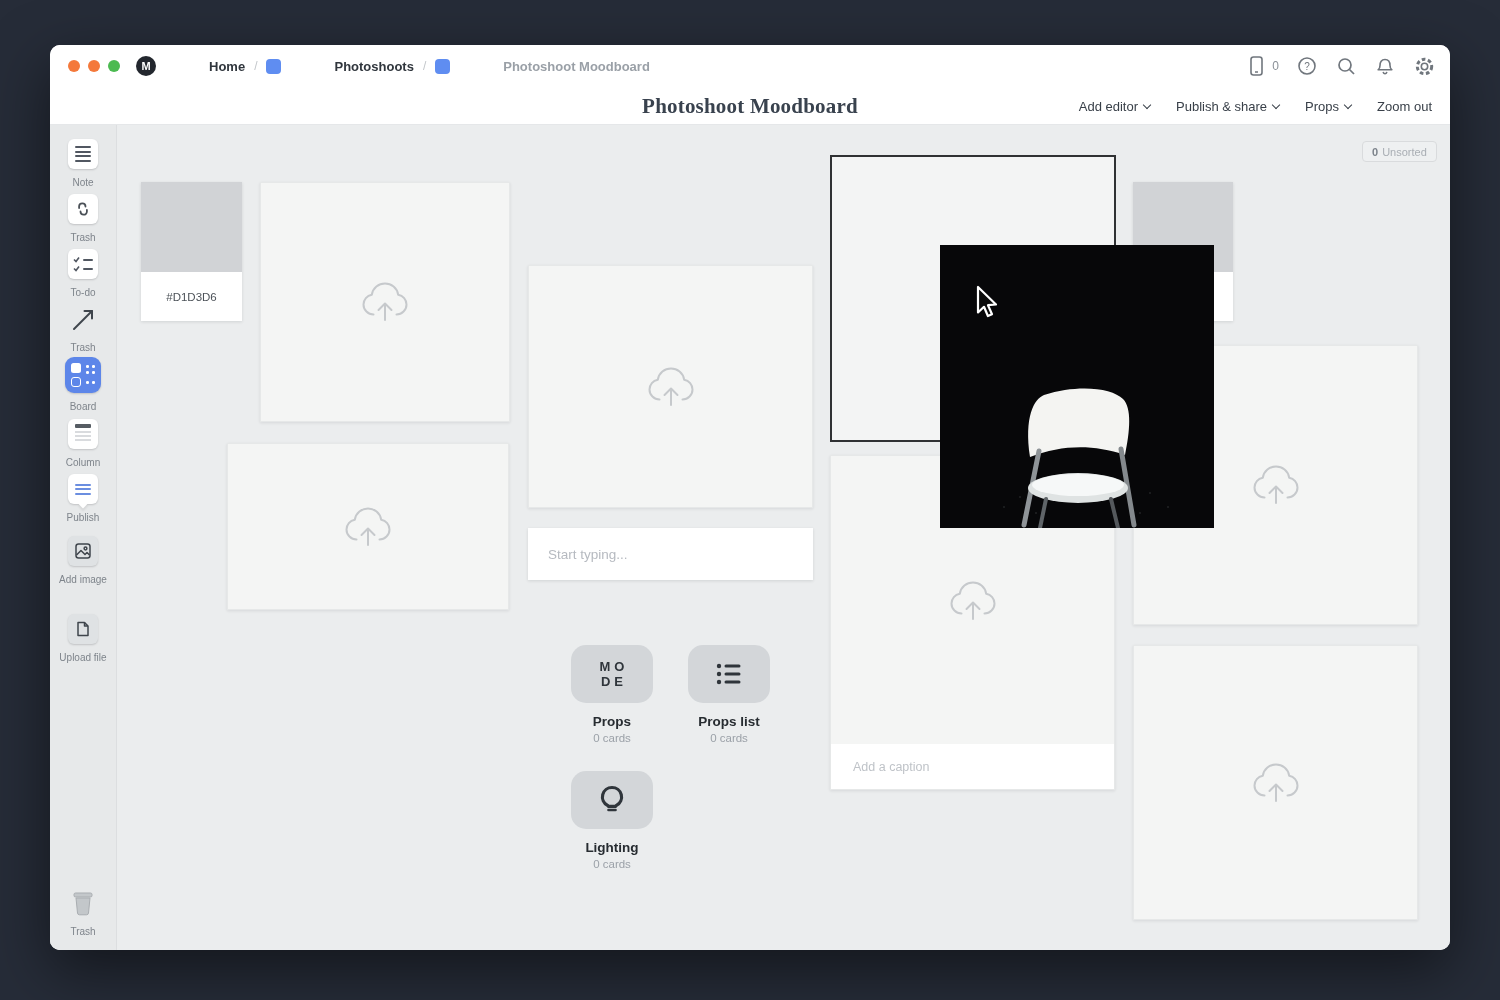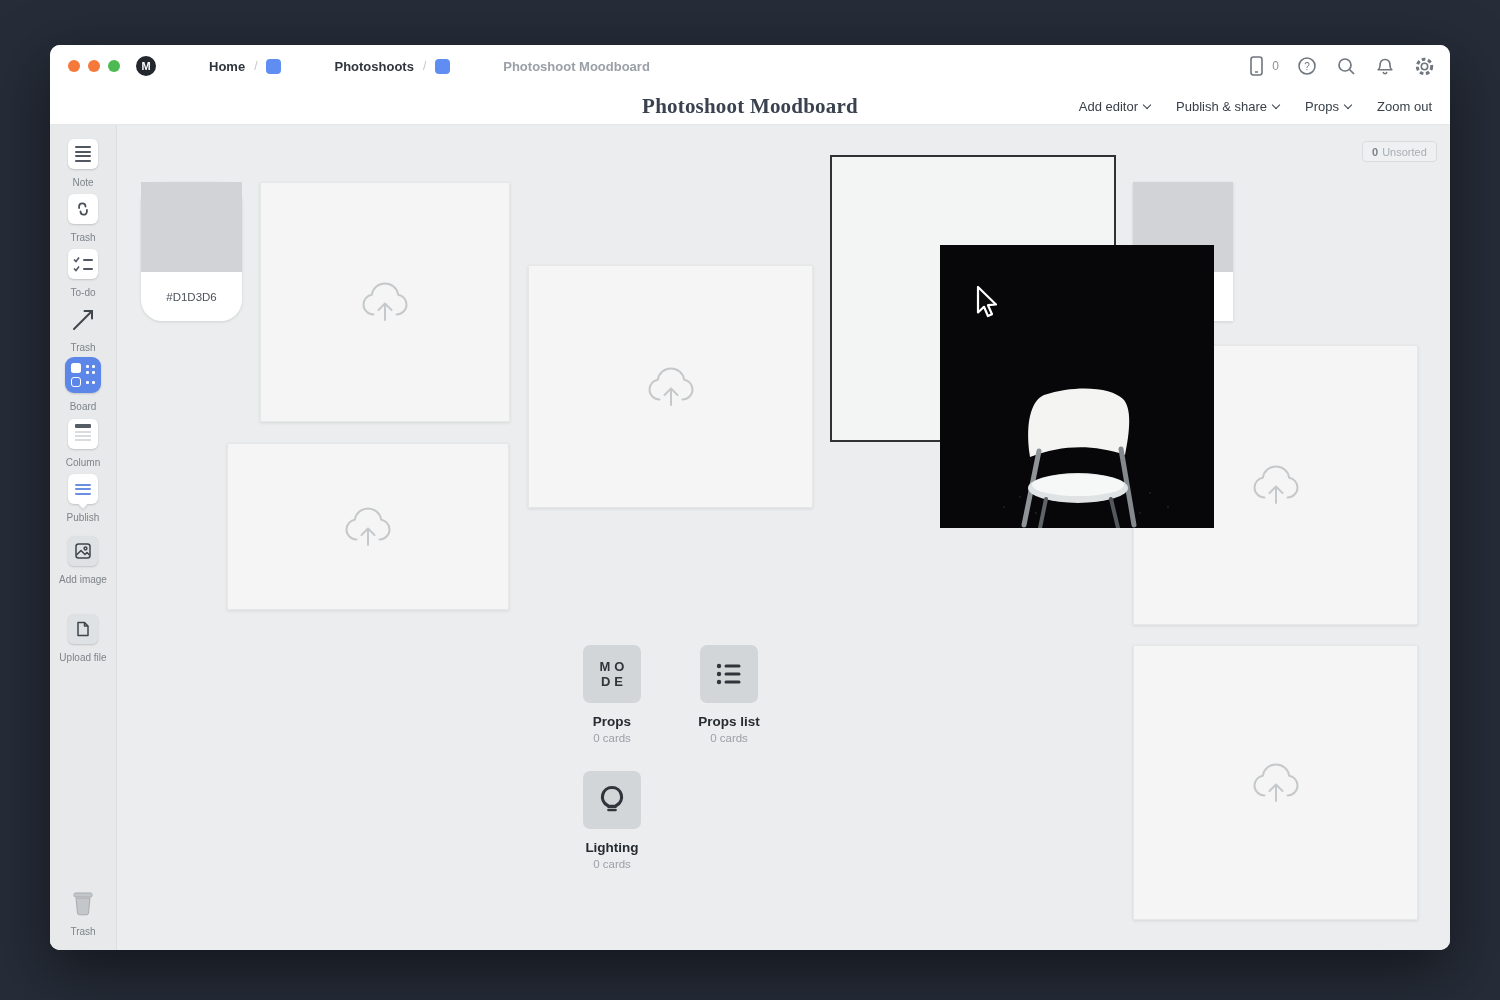--- a/index.html
+++ b/index.html
@@ -62,21 +62,21 @@
   .hexlabel { flex:1; display:flex; align-items:center; justify-content:center; font-size:11.5px; color:#4c5258; }
   .textcard { position:absolute; background:#fff; box-shadow:0 1px 3px rgba(25,30,36,.12); display:flex; align-items:center;
               padding-left:20px; font-size:13.5px; color:#b6bac0; }
   .frame { position:absolute; left:713px; top:30px; width:286px; height:287px; background:#f3f4f4; border:2px solid #2f3133; }
   .capcard { position:absolute; left:713px; top:330px; width:285px; height:335px; background:#f4f5f4;
              border:1px solid #e6e8e8; box-shadow:0 1px 3px rgba(25,30,36,.10); }
   .capcard .upzone { position:absolute; left:0; top:0; width:100%; height:290px; display:flex; align-items:center; justify-content:center; }
   .capcard .capbar { position:absolute; left:0; bottom:0; width:100%; height:45px; background:#fff; display:flex;
                      align-items:center; padding-left:22px; font-size:12.5px; color:#bfc3c8; }
   .boardtile-wrap { position:absolute; width:116px; display:flex; flex-direction:column; align-items:center; cursor:pointer; }
-  .boardtile { width:58px; height:58px; border-radius:7px; background:#d3d6d9; display:flex; flex-direction:column;
+  .boardtile { width:82px; height:58px; border-radius:15px; background:#d3d6d9; display:flex; flex-direction:column;
                align-items:center; justify-content:center; }
   .tile-letters { font-size:13px; font-weight:bold; color:#2f353b; letter-spacing:4px; line-height:15px; text-indent:4px; }
   .bname { margin-top:11px; font-size:13.5px; font-weight:bold; color:#272c31; }
   .bcount { margin-top:3px; font-size:11.5px; color:#9ba1a8; }
   .chairimg { position:absolute; left:823px; top:120px; width:274px; height:283px; background:#070709; z-index:50; }
   .cursor { position:absolute; left:858px; top:160px; z-index:60; }
   .badge { position:absolute; left:1245px; top:16px; height:21px; background:#eef0f1; border:1px solid #d9dbdd;
            border-radius:4px; display:flex; align-items:center; padding:0 9px; gap:4px; font-size:11px; z-index:10; }
   .badge .b-count { color:#7c838b; font-weight:bold; }
   .badge .b-label { color:#a9aeb4; }
@@ -277,21 +277,21 @@
         </div>
       </div>
 
       <div class="canvas">
 
         <div class="badge">
           <span class="b-count">0</span>
           <span class="b-label">Unsorted</span>
         </div>
 
-        <div class="colorcard" style="left:24px;top:57px;width:101px;height:139px;border-radius:21px;">
+        <div class="colorcard" style="left:24px;top:57px;width:101px;height:139px;">
           <div class="swatch" style="background:#D1D3D6"></div>
           <div class="hexlabel">#D1D3D6</div>
         </div>
 
         <div class="ucard" style="left:143px;top:57px;width:250px;height:240px;">
           <svg width="56" height="44" viewBox="0 0 56 44" fill="none" stroke="#c6c9cc" stroke-width="2" stroke-linecap="round" stroke-linejoin="round">
             <path d="M16.5 34.5 C11 34.5 6.5 30 6.5 24.5 C6.5 19.5 10 15.5 14.8 14.7 C16 8 21.5 3.5 28 3.5 C34.5 3.5 40 8 41.2 14.7 C46 15.5 49.5 19.5 49.5 24.5 C49.5 30 45 34.5 39.5 34.5"></path>
             <path d="M28 40 L28 24"></path>
               <path d="M21.5 30 L28 23.5 L34.5 30"></path>
           </svg>
@@ -304,23 +304,38 @@
           </svg>
         </div>
         <div class="ucard" style="left:110px;top:318px;width:282px;height:167px;">
           <svg width="56" height="44" viewBox="0 0 56 44" fill="none" stroke="#c6c9cc" stroke-width="2" stroke-linecap="round" stroke-linejoin="round">
             <path d="M16.5 34.5 C11 34.5 6.5 30 6.5 24.5 C6.5 19.5 10 15.5 14.8 14.7 C16 8 21.5 3.5 28 3.5 C34.5 3.5 40 8 41.2 14.7 C46 15.5 49.5 19.5 49.5 24.5 C49.5 30 45 34.5 39.5 34.5"></path>
             <path d="M28 40 L28 24"></path>
               <path d="M21.5 30 L28 23.5 L34.5 30"></path>
           </svg>
         </div>
 
+        <div class="textcard" style="left:411px;top:403px;width:285px;height:52px;">
+          <span>Start typing...</span>
+        </div>
 
         <div class="frame"></div>
 
+        <div class="capcard">
+          <div class="upzone">
+            <svg width="56" height="44" viewBox="0 0 56 44" fill="none" stroke="#c6c9cc" stroke-width="2" stroke-linecap="round" stroke-linejoin="round">
+              <path d="M16.5 34.5 C11 34.5 6.5 30 6.5 24.5 C6.5 19.5 10 15.5 14.8 14.7 C16 8 21.5 3.5 28 3.5 C34.5 3.5 40 8 41.2 14.7 C46 15.5 49.5 19.5 49.5 24.5 C49.5 30 45 34.5 39.5 34.5"></path>
+              <path d="M28 40 L28 24"></path>
+                <path d="M21.5 30 L28 23.5 L34.5 30"></path>
+            </svg>
+          </div>
+          <div class="capbar">
+            <span>Add a caption</span>
+          </div>
+        </div>
 
         <div class="colorcard" style="left:1016px;top:57px;width:100px;height:139px;">
           <div class="swatch" style="background:#D1D3D6"></div>
           <div class="hexlabel"></div>
         </div>
 
         <div class="ucard" style="left:1016px;top:220px;width:285px;height:280px;">
           <svg width="56" height="44" viewBox="0 0 56 44" fill="none" stroke="#c6c9cc" stroke-width="2" stroke-linecap="round" stroke-linejoin="round">
             <path d="M16.5 34.5 C11 34.5 6.5 30 6.5 24.5 C6.5 19.5 10 15.5 14.8 14.7 C16 8 21.5 3.5 28 3.5 C34.5 3.5 40 8 41.2 14.7 C46 15.5 49.5 19.5 49.5 24.5 C49.5 30 45 34.5 39.5 34.5"></path>
             <path d="M28 40 L28 24"></path>

